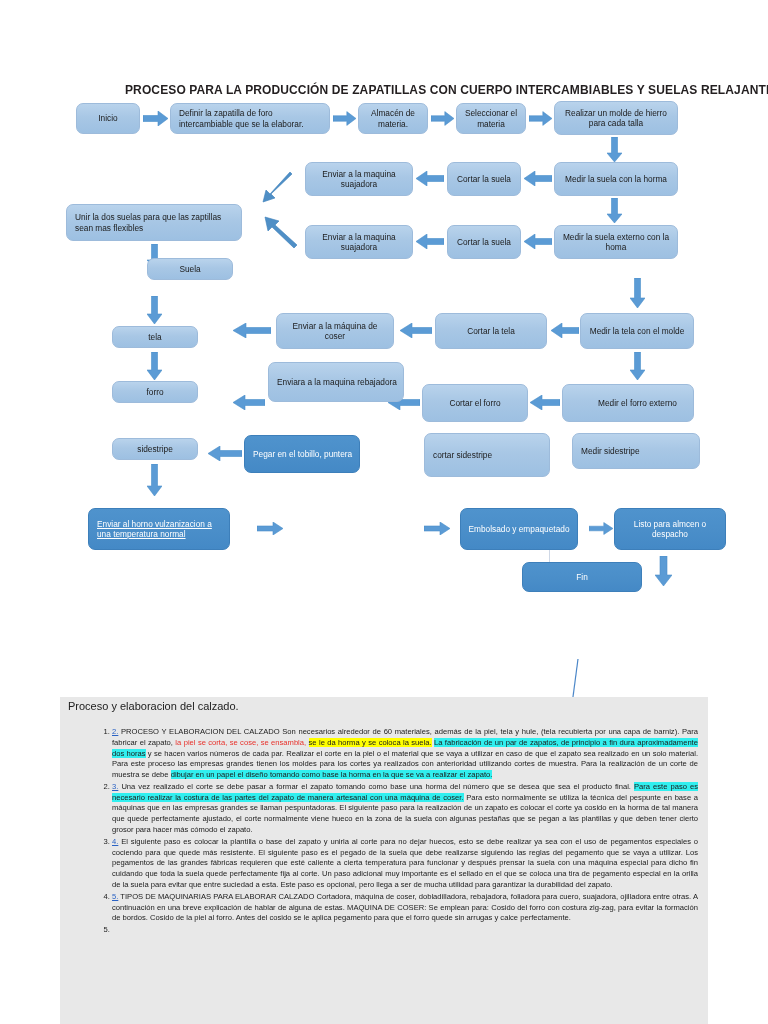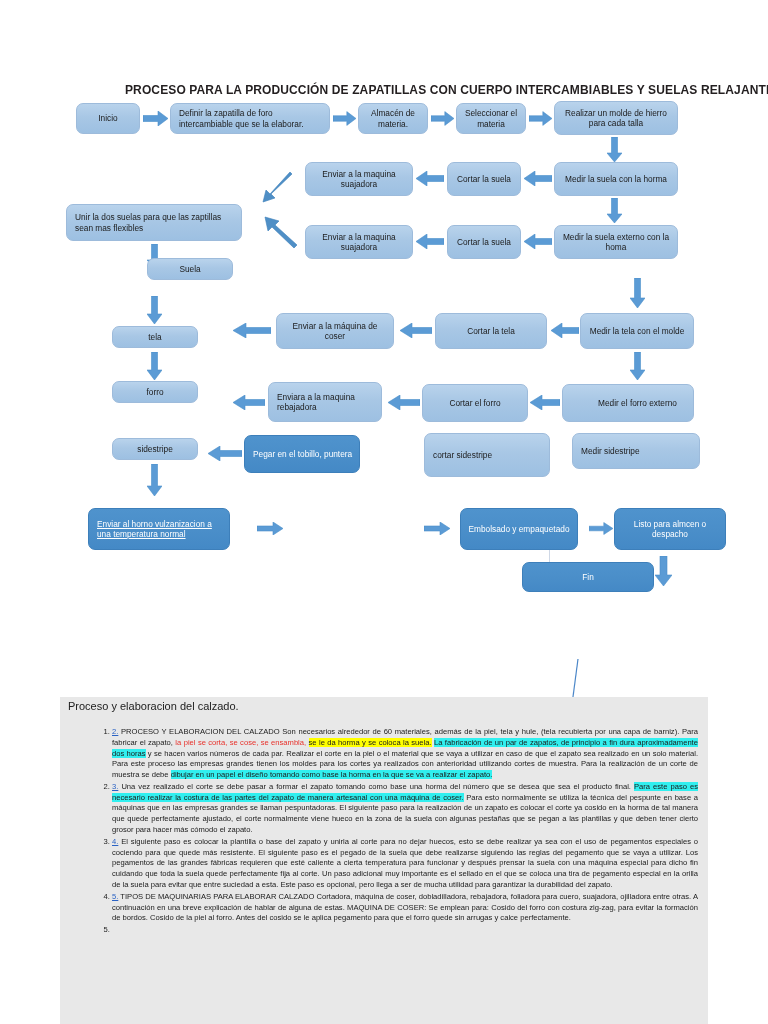--- a/index.html
+++ b/index.html
@@ -235,21 +235,21 @@
     <svg width="30" height="15" viewBox="0 0 30 15">
         <path d="M30 4.5H12V0L0 7.5 12 15v-4.5h18z" fill="#5b9bd5" stroke="#4a8ec9" stroke-width="0.6"></path>
       </svg>
   </div>
   <div class="node" style="left:422px;top:384px;width:106px;height:38px;">Cortar el forro</div>
   <div class="arrow" style="left:388px;top:395px;">
     <svg width="32" height="15" viewBox="0 0 32 15">
         <path d="M32 4.5H12V0L0 7.5 12 15v-4.5h20z" fill="#5b9bd5" stroke="#4a8ec9" stroke-width="0.6"></path>
       </svg>
   </div>
-  <div class="node left" style="left:268px;top:382px;width:114px;height:40px;">Enviara a la maquina rebajadora</div>
+  <div class="node left" style="left:268px;top:362px;width:136px;height:40px;">Enviara a la maquina rebajadora</div>
   <div class="arrow" style="left:233px;top:395px;">
     <svg width="32" height="15" viewBox="0 0 32 15">
         <path d="M32 4.5H12V0L0 7.5 12 15v-4.5h20z" fill="#5b9bd5" stroke="#4a8ec9" stroke-width="0.6"></path>
       </svg>
   </div>
 
   <div class="node left" style="left:572px;top:433px;width:128px;height:36px;">Medir  sidestripe</div>
   <div class="node left" style="left:424px;top:433px;width:126px;height:44px;">cortar sidestripe</div>
   <div class="node left dark" style="left:244px;top:435px;width:116px;height:38px;">Pegar en el tobillo, puntera</div>
   <div class="arrow" style="left:208px;top:446px;">
@@ -271,21 +271,21 @@
   </div>
   <div class="node dark" style="left:460px;top:508px;width:118px;height:42px;">Embolsado y empaquetado</div>
   <div class="arrow" style="left:589px;top:522px;">
     <svg width="24" height="13" viewBox="0 0 26 13">
         <path d="M0 4h16V0l10 6.5L16 13V9H0z" fill="#5b9bd5" stroke="#4a8ec9" stroke-width="0.6"></path>
       </svg>
   </div>
   <div class="node dark" style="left:614px;top:508px;width:112px;height:42px;">Listo para almcen o despacho</div>
 
   <div class="thinline" style="left:549px;top:550px;width:1px;height:14px;background:#cfd8e6;"></div>
-  <div class="node dark" style="left:522px;top:562px;width:132px;height:30px;">Fin</div>
+  <div class="node dark" style="left:522px;top:562px;width:120px;height:30px;">Fin</div>
 
   <div class="arrow" style="left:655px;top:556px;">
     <svg width="17" height="30" viewBox="0 0 17 30">
         <path d="M5 0h7v19h5L8.5 30 0 19h5z" fill="#5b9bd5" stroke="#4a8ec9" stroke-width="0.6"></path>
       </svg>
   </div>
 
 </div>
 
 <div id="doc">

